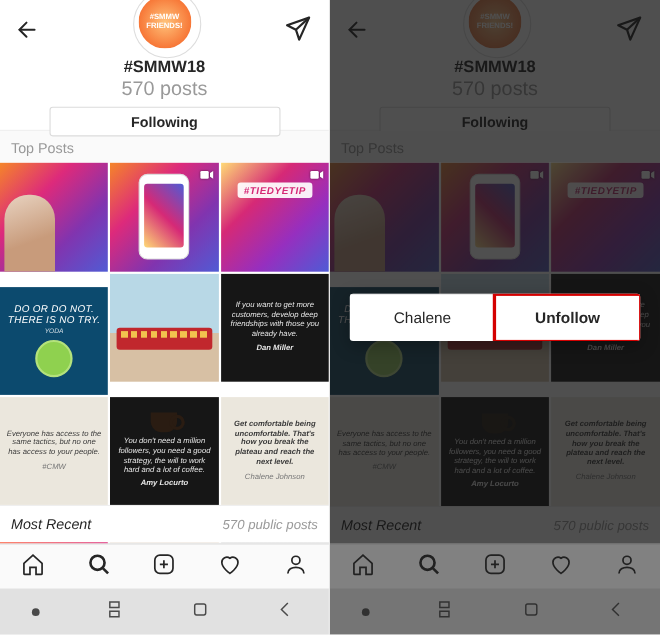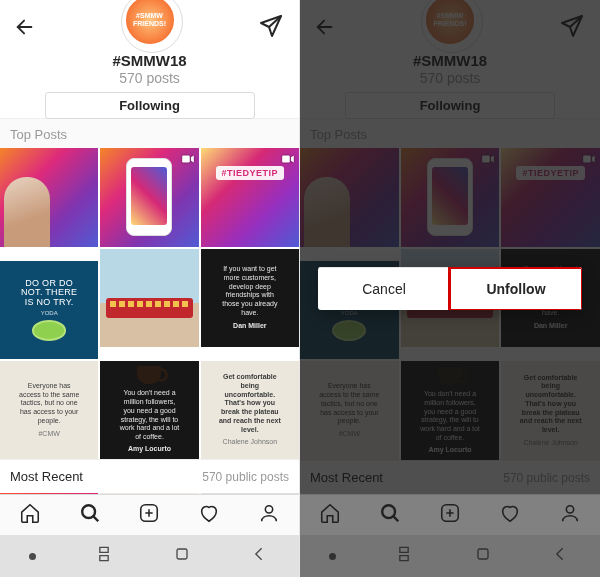--- a/index.html
+++ b/index.html
@@ -9,29 +9,29 @@
   .phone:last-child { border-right: none; }
 
   
   .header { position: relative; height: 126px; background: #fff; border-bottom: 1px solid #efefef; }
   .back-arrow { position: absolute; top: 16px; left: 14px; font-size: 22px; color: #262626; }
   .send-icon  { position: absolute; top: 14px; right: 16px; }
   .badge { position: absolute; top: -6px; left: 50%; transform: translateX(-50%); width: 52px; height: 52px; border-radius: 50%; background: radial-gradient(circle at 50% 50%, #ffc27a 0%, #f77737 70%); color: #fff; font-size: 7px; font-weight: 700; display:flex; align-items:center; justify-content:center; text-align:center; line-height:1.1; border: 2px solid #fff; }
   .badge::after { content:""; position:absolute; width:60px; height:60px; border:1px solid #ddd; border-radius:50%; top:-5px; left:-5px; }
   .hinfo { position:absolute; top:52px; left:0; right:0; text-align:center; }
   .hashtag { font-weight:600; font-size:15px; color:#262626; }
-  .posts { font-size:14px; color:#999; margin-top:1px; }
+  .posts { font-size:18px; color:#999; margin-top:1px; }
   .follow-btn { display:block; margin: 6px auto 0; width: 210px; height: 27px; line-height: 25px; text-align:center; font-size:13px; font-weight:600; color:#262626; background:#fff; border:1px solid #dbdbdb; border-radius:3px; }
 
   
   .section-label { font-size:13px; color:#999; padding: 8px 10px 6px; background: #fafafa; }
 
   
   .grid { display:grid; grid-template-columns: repeat(3,1fr); gap:2px; background:#fff; }
-  .tile { position:relative; width:100%; aspect-ratio:1/1; overflow:hidden; font-size:8px; color:#fff; display:flex; align-items:center; justify-content:center; text-align:center; padding:18px; }
+  .tile { position:relative; width:100%; aspect-ratio:1/1; overflow:hidden; font-size:8px; color:#fff; display:flex; align-items:center; justify-content:center; text-align:center; padding:6px;font-style:italic; }
   .vid-ind { position:absolute; top:4px; right:4px; }
   .vid-ind svg { filter: drop-shadow(0 0 1px rgba(0,0,0,.5)); }
 
   .tile1 { background: linear-gradient(135deg,#f58529,#dd2a7b,#8134af,#515bd4); }
   .tile1 .selfie { position:absolute; left:4px; bottom:0; width:46px; height:70px; background: linear-gradient(160deg,#e8d3c1 0%, #c89b7b 60%); border-radius: 22px 22px 0 0; }
   .tile2 { background: linear-gradient(135deg,#f58529,#dd2a7b,#8134af,#515bd4); }
   .tile2 .handset { position:absolute; width:46px; height:78px; background:#fff; border-radius:8px; border:1px solid #ddd; }
   .tile2 .handset::after { content:""; position:absolute; left:4px; right:4px; top:8px; bottom:10px; background: linear-gradient(45deg,#feda75,#d62976,#4f5bd5); border-radius:3px; }
   .tile3 { background: linear-gradient(135deg,#feda75,#d62976,#962fbf,#4f5bd5); }
   .tile3 .tag { background: rgba(255,255,255,.92); color:#d62976; font-weight:700; font-size:9px; padding:2px 6px; border-radius:3px; letter-spacing:.5px; position:relative; top:-24px; }
@@ -43,21 +43,21 @@
   .tile5 .tram::before { content:""; position:absolute; left:4px; right:4px; top:3px; height:6px; background: repeating-linear-gradient(90deg,#f2c14e 0 6px,#c1272d 6px 9px); }
   .tile6 { background:#161616; color:#e6e6e6; }
   .q1 { font-size:7px; line-height:1.25; }
   .tile7 { background:#ebe7dd; color:#3a3a3a; }
   .mug { width:24px; height:18px; background:#2a1c12; border-radius:0 0 10px 10px; margin-bottom:4px; position:relative; }
   .mug::after { content:""; position:absolute; right:-7px; top:2px; width:8px; height:8px; border:3px solid #2a1c12; border-radius:50%; }
   .tile8 { background:#161616; color:#e6e6e6; }
   .tile9 { background:#ebe7dd; color:#3a3a3a; }
 
   
-  .mr-row { display:flex; align-items:center; justify-content:space-between; padding:9px 10px; border-top:1px solid #efefef; background:#fff; font-size:13px; }
+  .mr-row { display:flex; align-items:center; justify-content:space-between; padding:9px 10px; border-top:1px solid #efefef; background:#fff; font-size:13px;font-style:italic; }
   .mr-row .l { color:#262626; font-weight:500; }
   .mr-row .r { color:#999; font-size:12px; }
   .peek { height:22px; display:grid; grid-template-columns: repeat(3,1fr); gap:2px; }
   .peek > div:nth-child(1){ background: linear-gradient(135deg,#ff512f,#dd2476); position:relative;}
   .peek > div:nth-child(1)::after{ content:"TO ALL MY NEW"; position:absolute; left:6px; top:3px; font-size:7px; font-weight:700; color:#fff; letter-spacing:.4px;}
   .peek > div:nth-child(2){ background:#efe9e1;}
   .peek > div:nth-child(3){ background: linear-gradient(#e8e8e8,#d5d5d5);}
 
   
   .tabbar { height:44px; background:#fafafa; border-top:1px solid #dbdbdb; display:flex; align-items:center; justify-content:space-around; }
@@ -331,21 +331,21 @@
             <rect x="6" y="6" width="12" height="12" rx="2"></rect>
           </svg></span>
       <span><svg width="20" height="20" viewBox="0 0 24 24" fill="none" stroke-width="1.6">
             <path d="M14 5l-7 7 7 7"></path>
           </svg></span>
     </div>
 
     <div class="overlay">
       <div class="dialog">
         <div class="dbtns">
-          <div class="db-cancel">Cancel</div>
+          <div class="db-cancel">Chalene</div>
           <div class="db-unf">
             <span>Unfollow</span>
             <span class="hl"></span>
           </div>
         </div>
       </div>
     </div>
   </div>
 
 </div>

